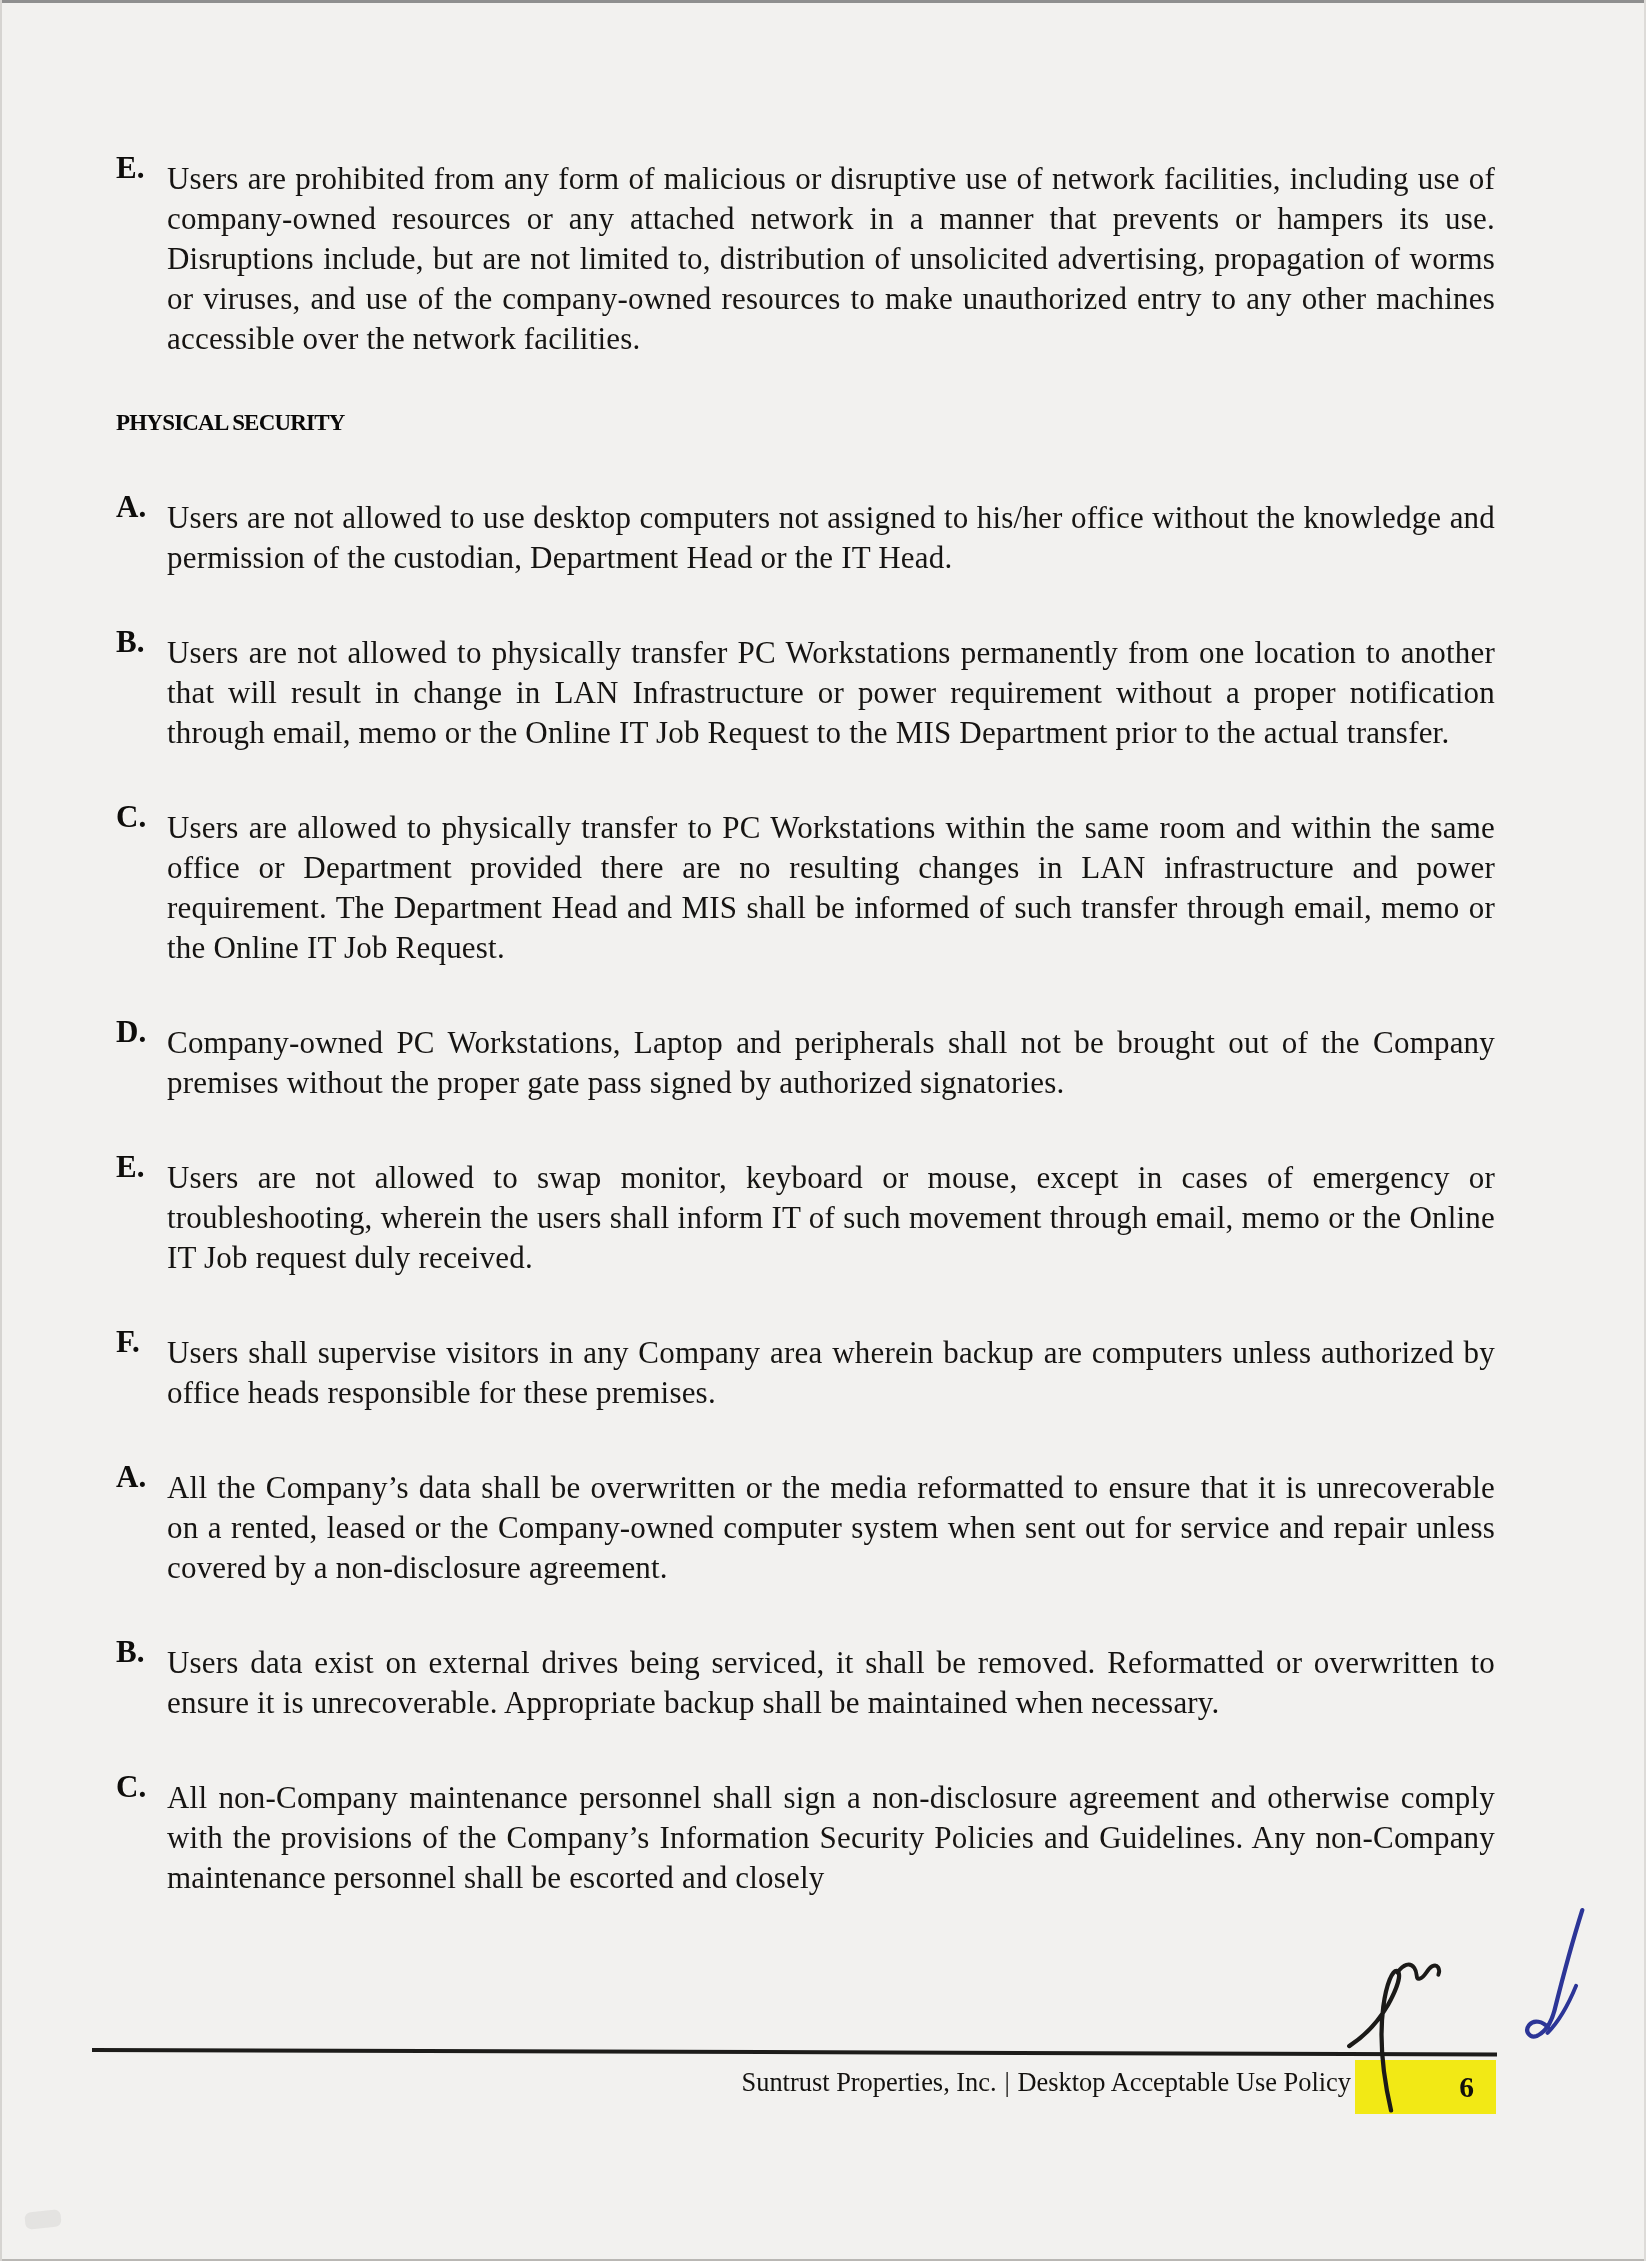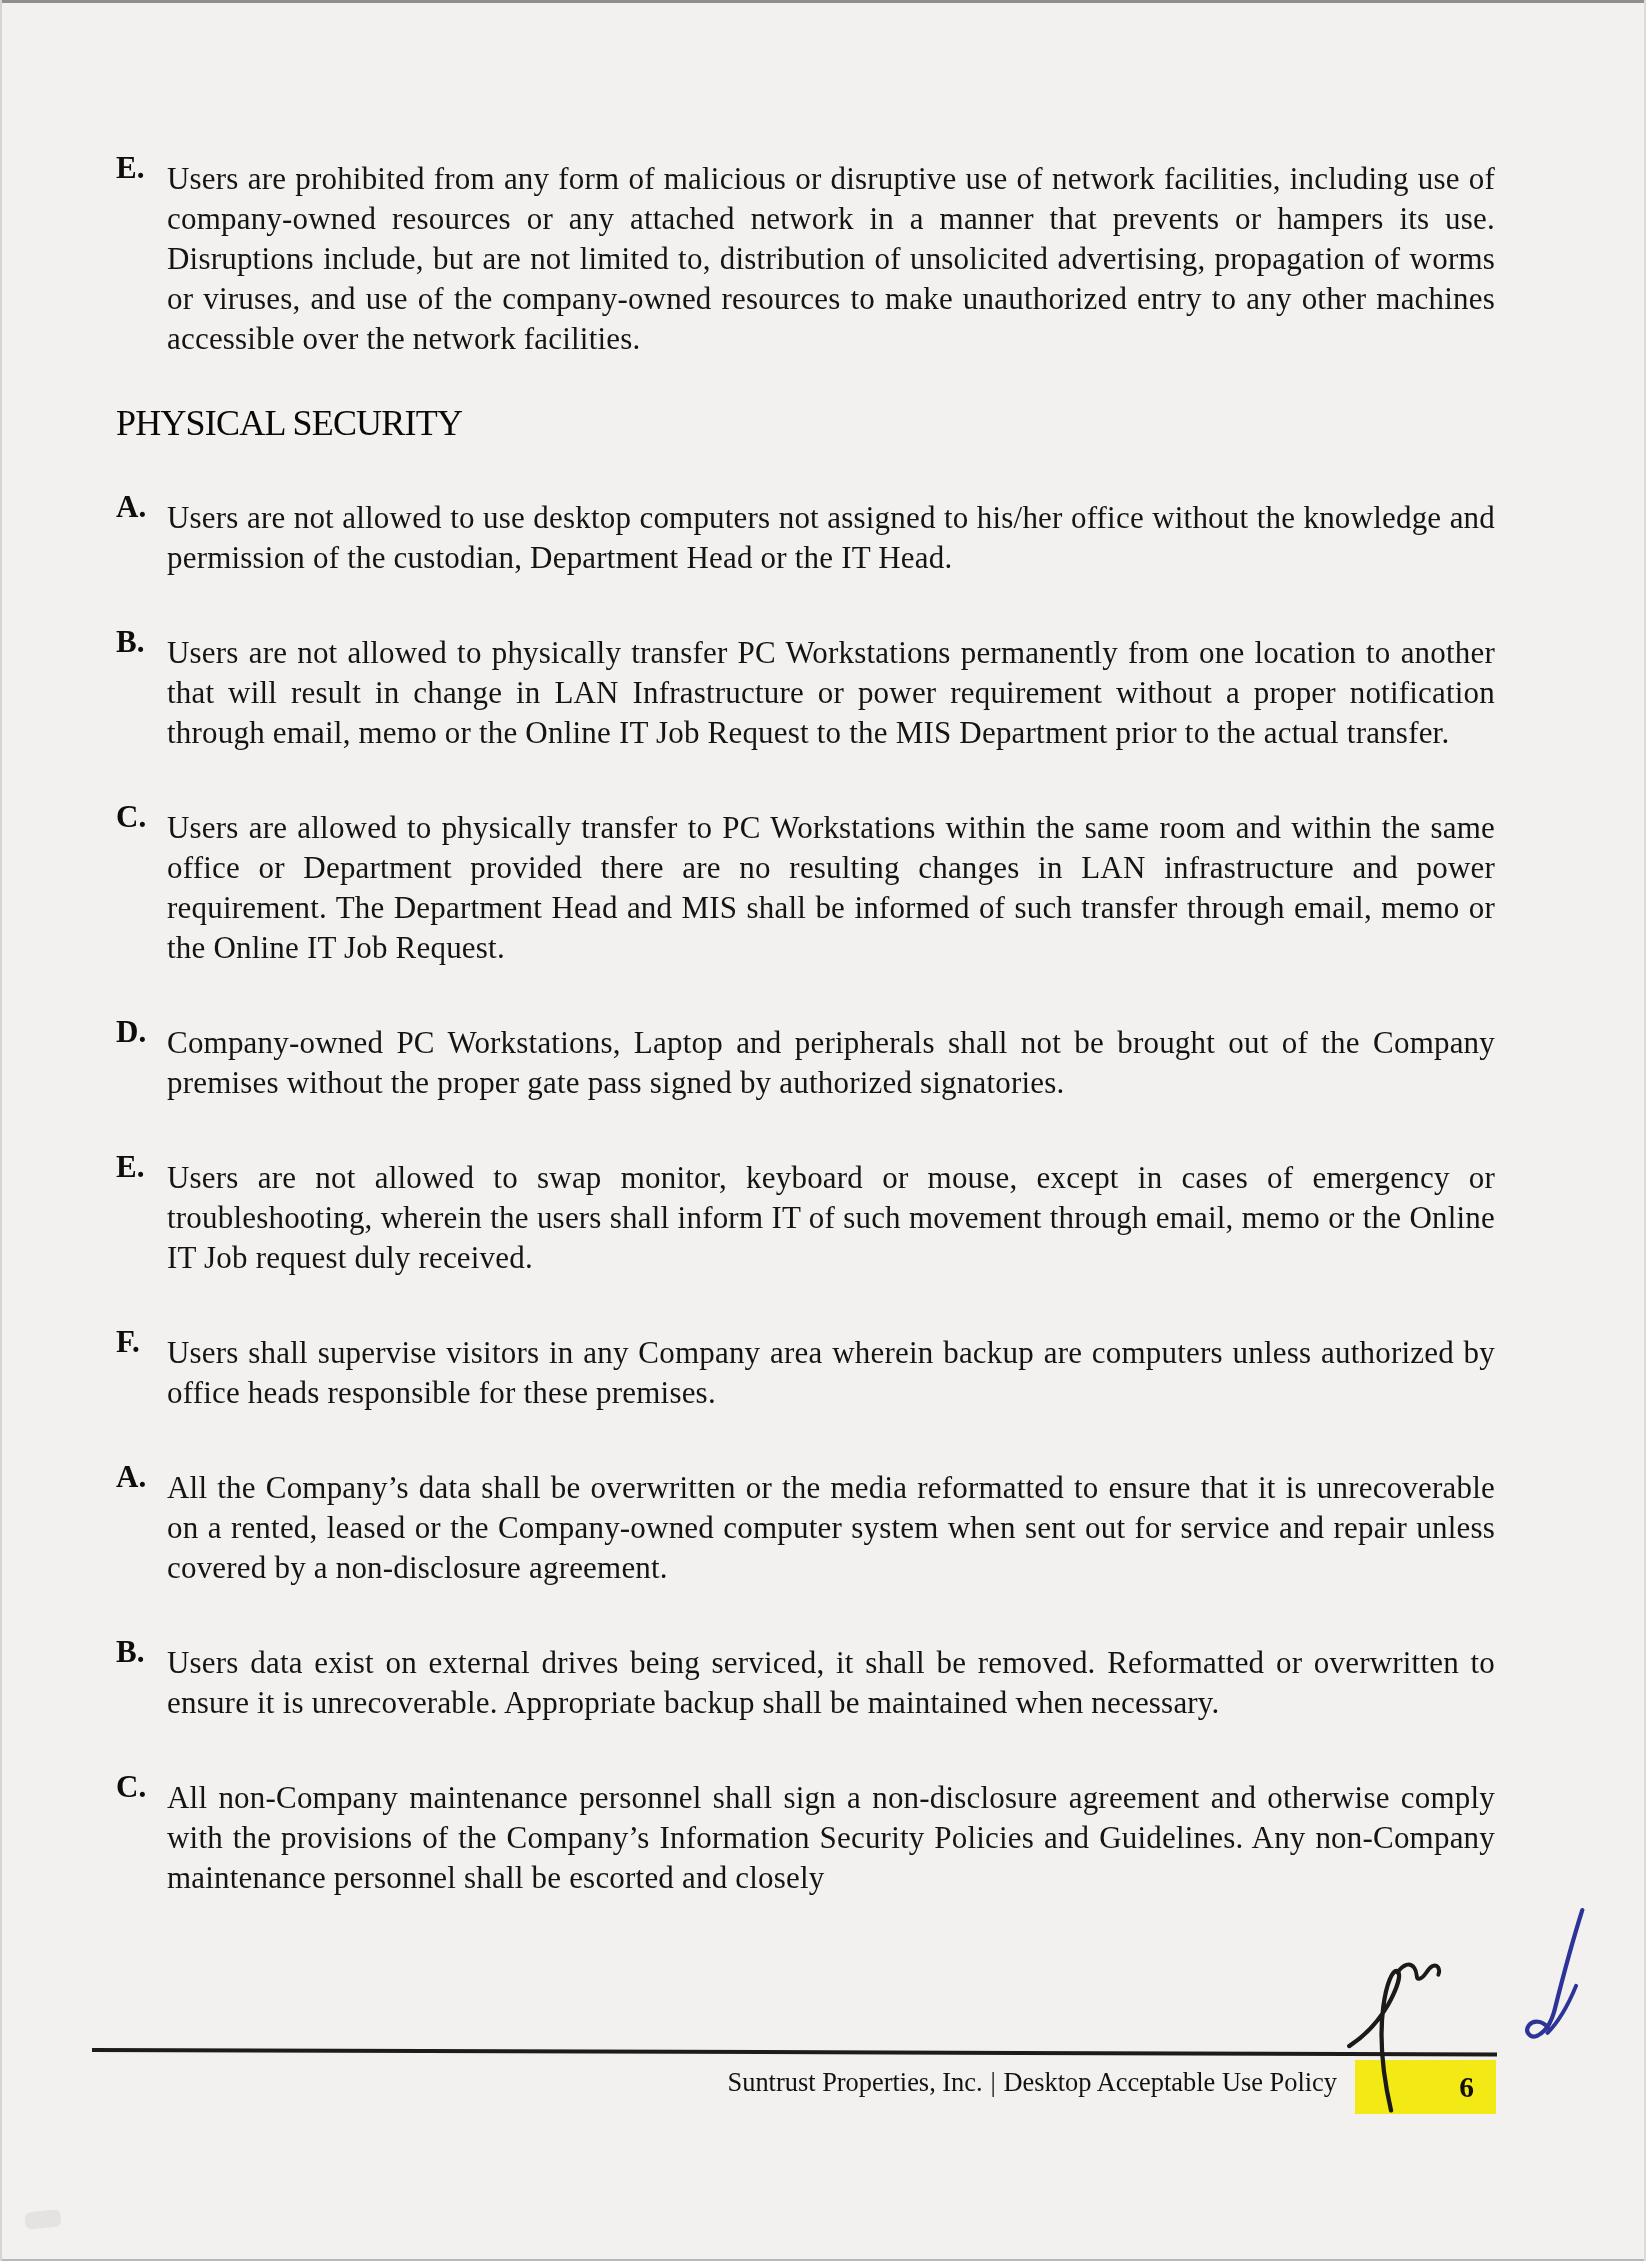--- a/index.html
+++ b/index.html
@@ -43,43 +43,43 @@
   }
   .itext {
     flex: 1 1 auto;
     font-size: 31px;
     line-height: 40px;
     text-align: justify;
     letter-spacing: 0.2px;
     margin-top: 11px;
   }
   .heading {
-    font-weight: normal;
-    font-size: 36px;
+    font-weight: bold;
+    font-size: 23px;
     line-height: 40px;
     letter-spacing: -0.8px;
     color: #0a0908;
     margin-bottom: 44px;
   }
 
   
   .footer-rule {
     position: absolute;
     left: 92px;
     top: 2048px;
     width: 1405px;
     height: 3.9px;
     background: #1d1c1a;
     transform: rotate(0.18deg);
     transform-origin: left center;
   }
   .footer-text {
     position: absolute;
     top: 2066px;
-    right: 309px;
+    right: 295px;
     font-size: 26.4px;
     line-height: 33px;
     white-space: nowrap;
     color: #14120f;
   }
   .footer-text .sep { margin: 0 7.8px; }
   .pagenum-highlight {
     position: absolute;
     top: 2060px;
     right: 150px;

